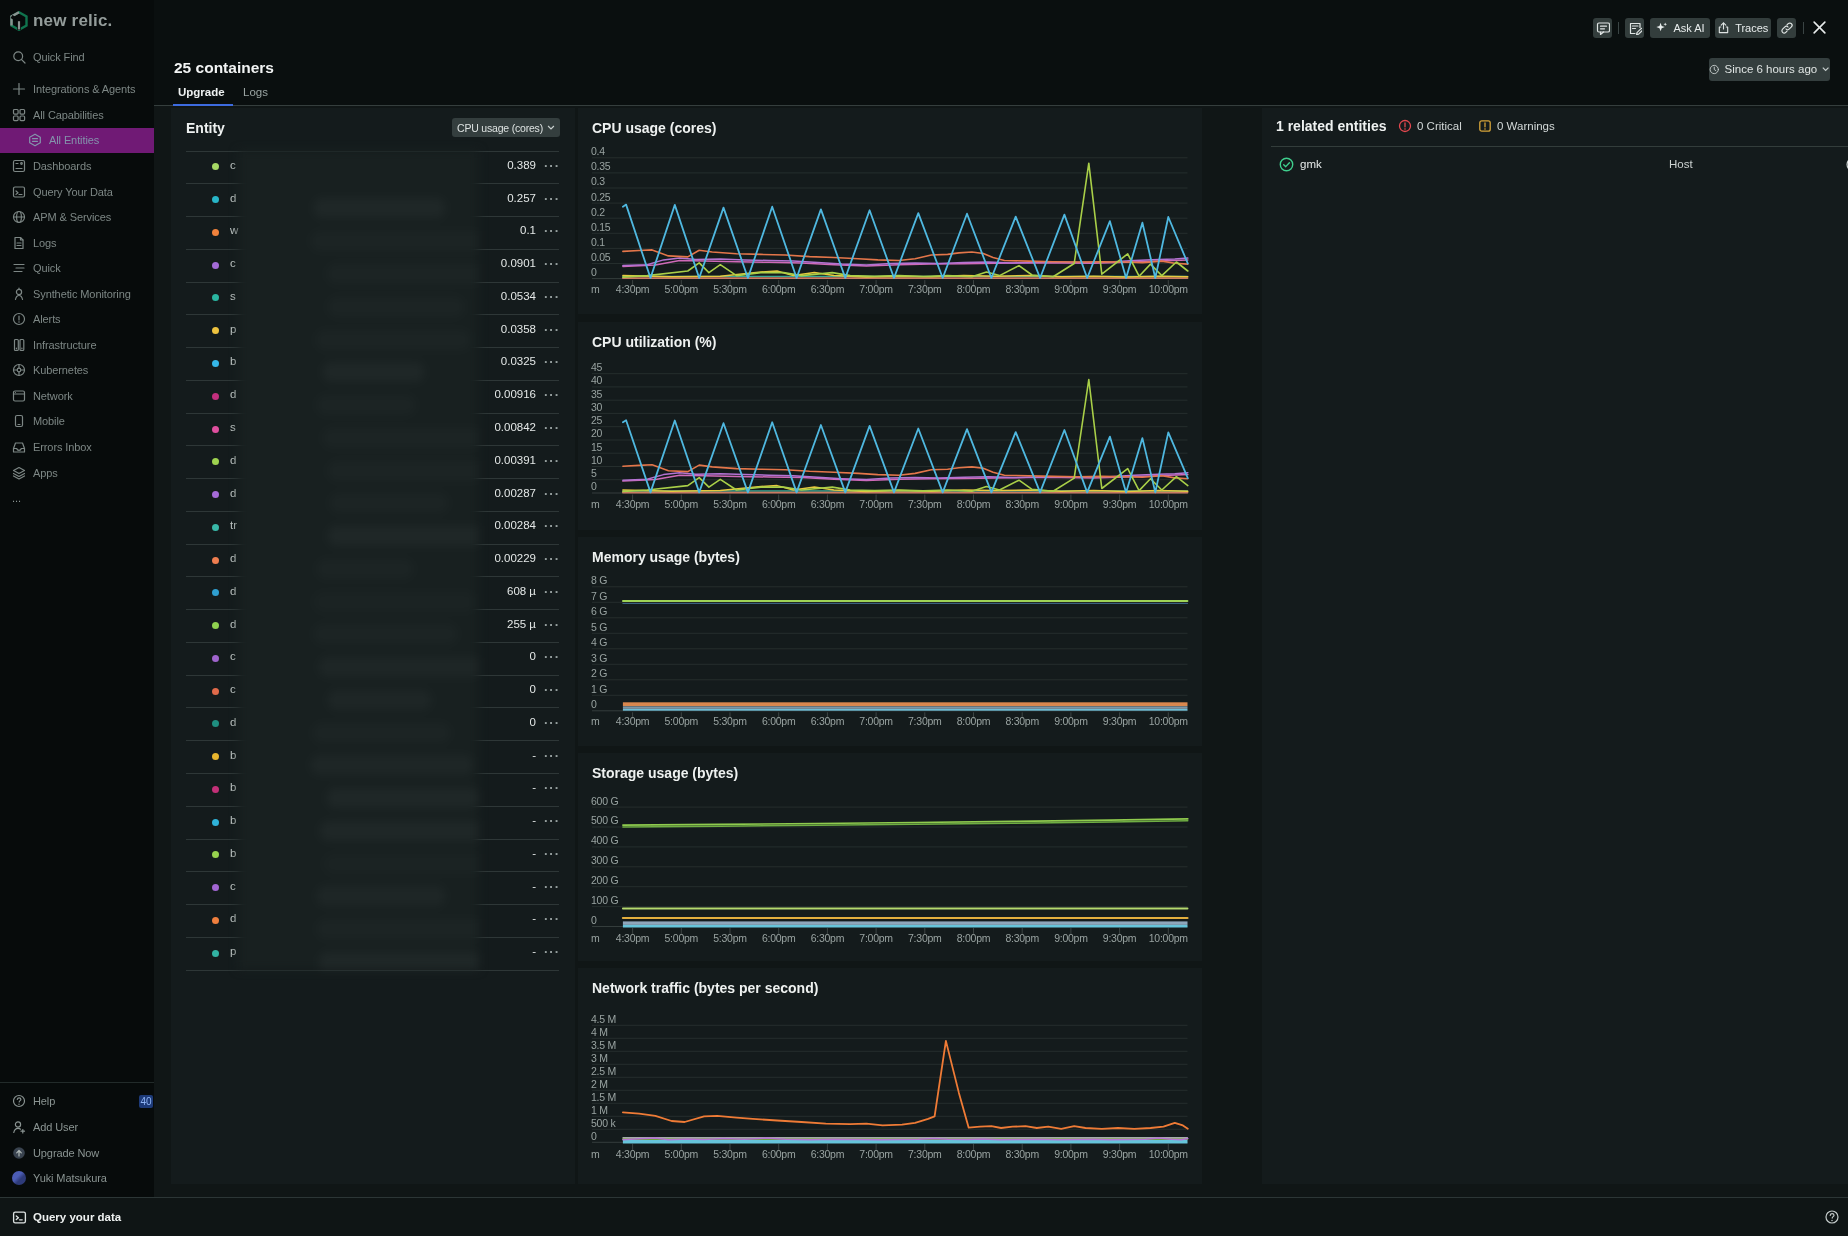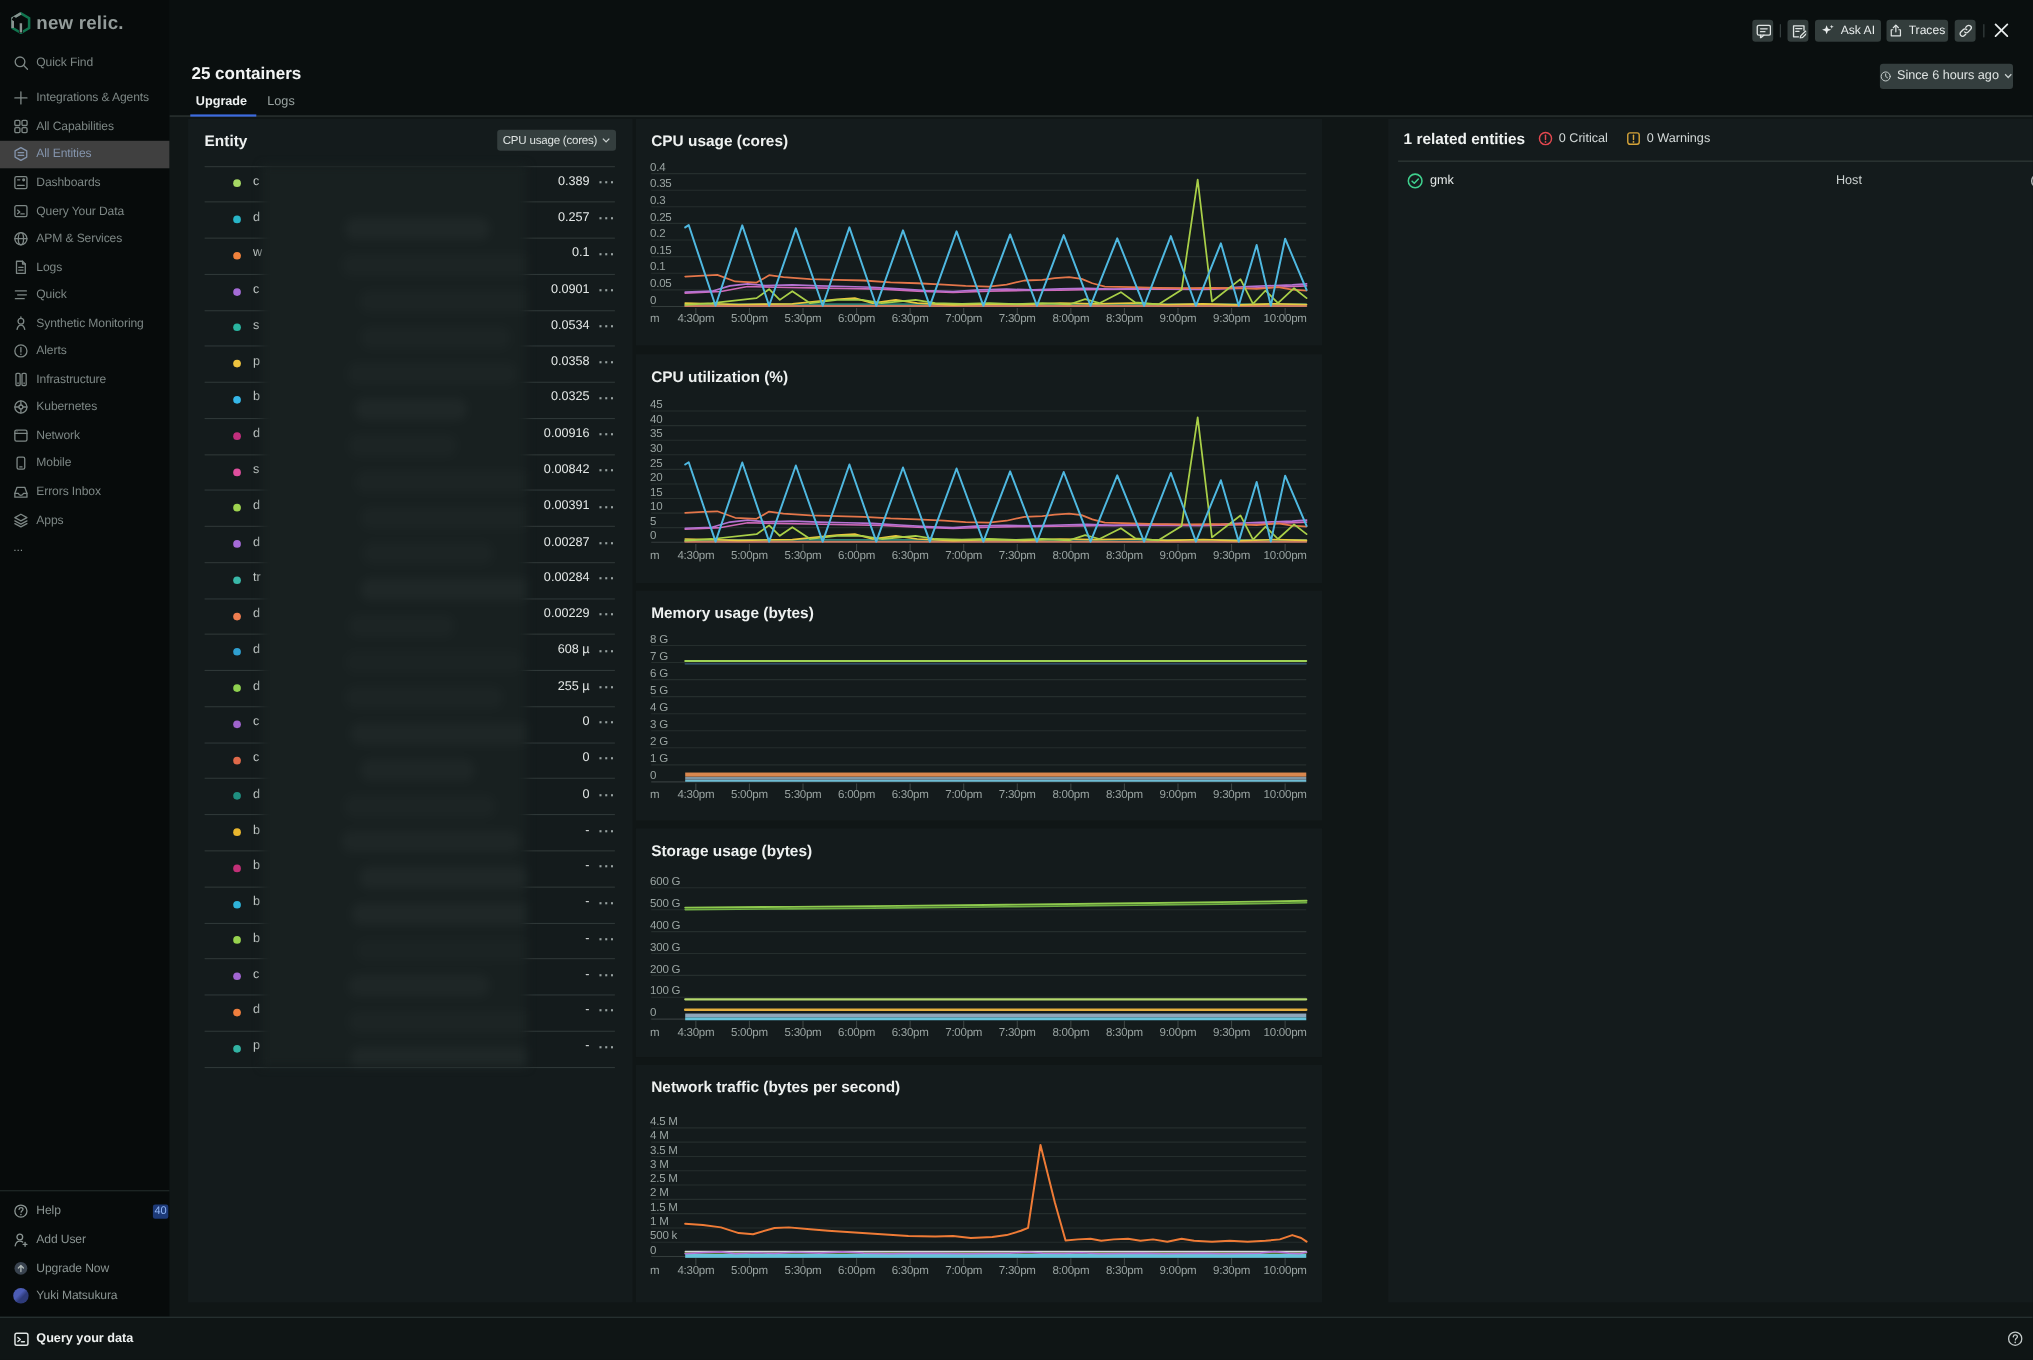--- a/index.html
+++ b/index.html
@@ -1,19 +1,19 @@
 <!DOCTYPE html>
 <html><head><meta charset="utf-8"><style>
 * { margin:0; padding:0; box-sizing:border-box; }
 body { -webkit-font-smoothing:antialiased; width:1848px; height:1236px; background:#101616; font-family:"Liberation Sans",sans-serif;
        position:relative; overflow:hidden; }
 #header { position:absolute; left:154px; top:0; width:1694px; height:106px; background:#0a0f0f; }
 #sidebar { position:absolute; left:0; top:0; width:154px; height:1197px; background:#070b0b; }
 .nitem { position:absolute; left:0; width:154px; height:25.5px; display:flex; align-items:center; }
-.nitem.active { background:#404040; }
+.nitem.active { background:#701a75;padding-left:16px; }
 .nico { width:14px; height:14px; margin-left:12px; display:inline-flex; }
 .nlab { margin-left:7px; font-size:11px; letter-spacing:-0.1px; white-space:nowrap; }
 #footer { position:absolute; left:0; top:1197px; width:1848px; height:39px; background:#0f1515;
           border-top:1px solid #2c3636; }
 .panel { position:absolute; background:#141b1c; }
 .card { position:absolute; background:#141b1c; }
 .ctitle { position:absolute; left:14px; top:12px; font-size:14px; font-weight:bold; color:#eef1f0; }
 .al { font-size:10.5px; fill:#99a3a1; letter-spacing:-0.25px; font-family:"Liberation Sans",sans-serif; }
 .sep { position:absolute; left:15px; width:373px; height:1px; background:#2e3737; }
 .dot { position:absolute; left:41px; width:7px; height:7px; border-radius:50%; }

